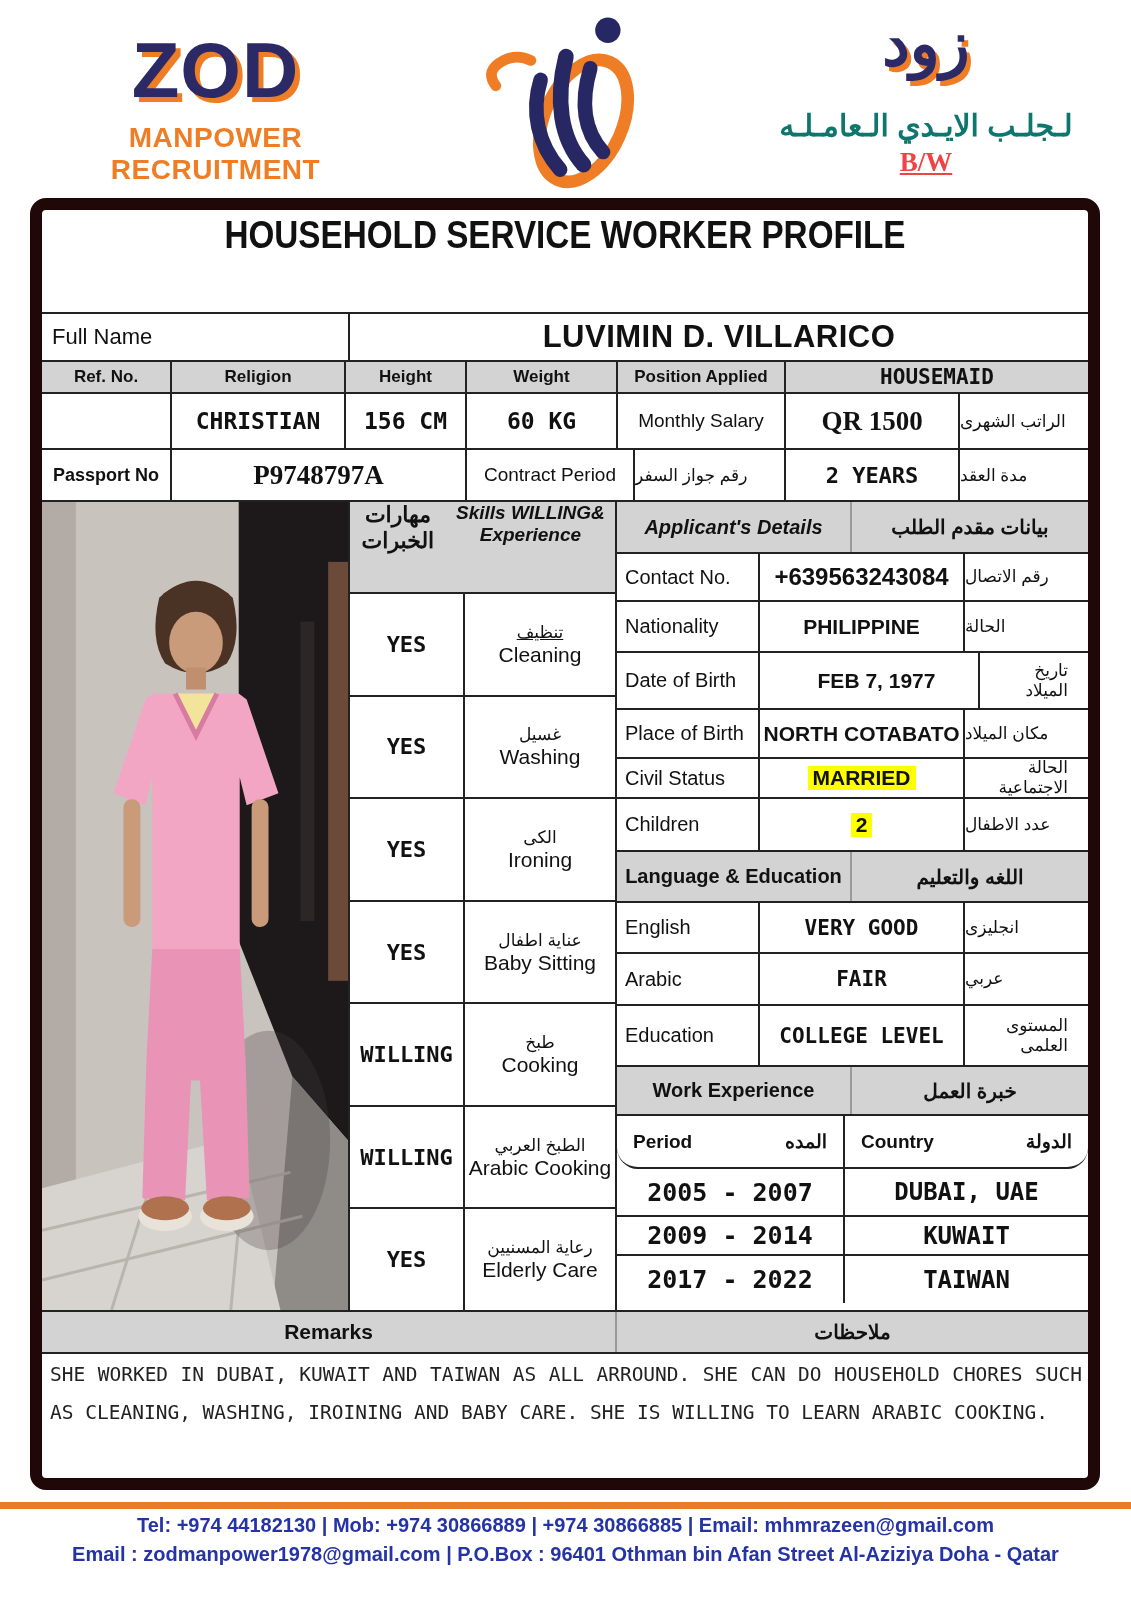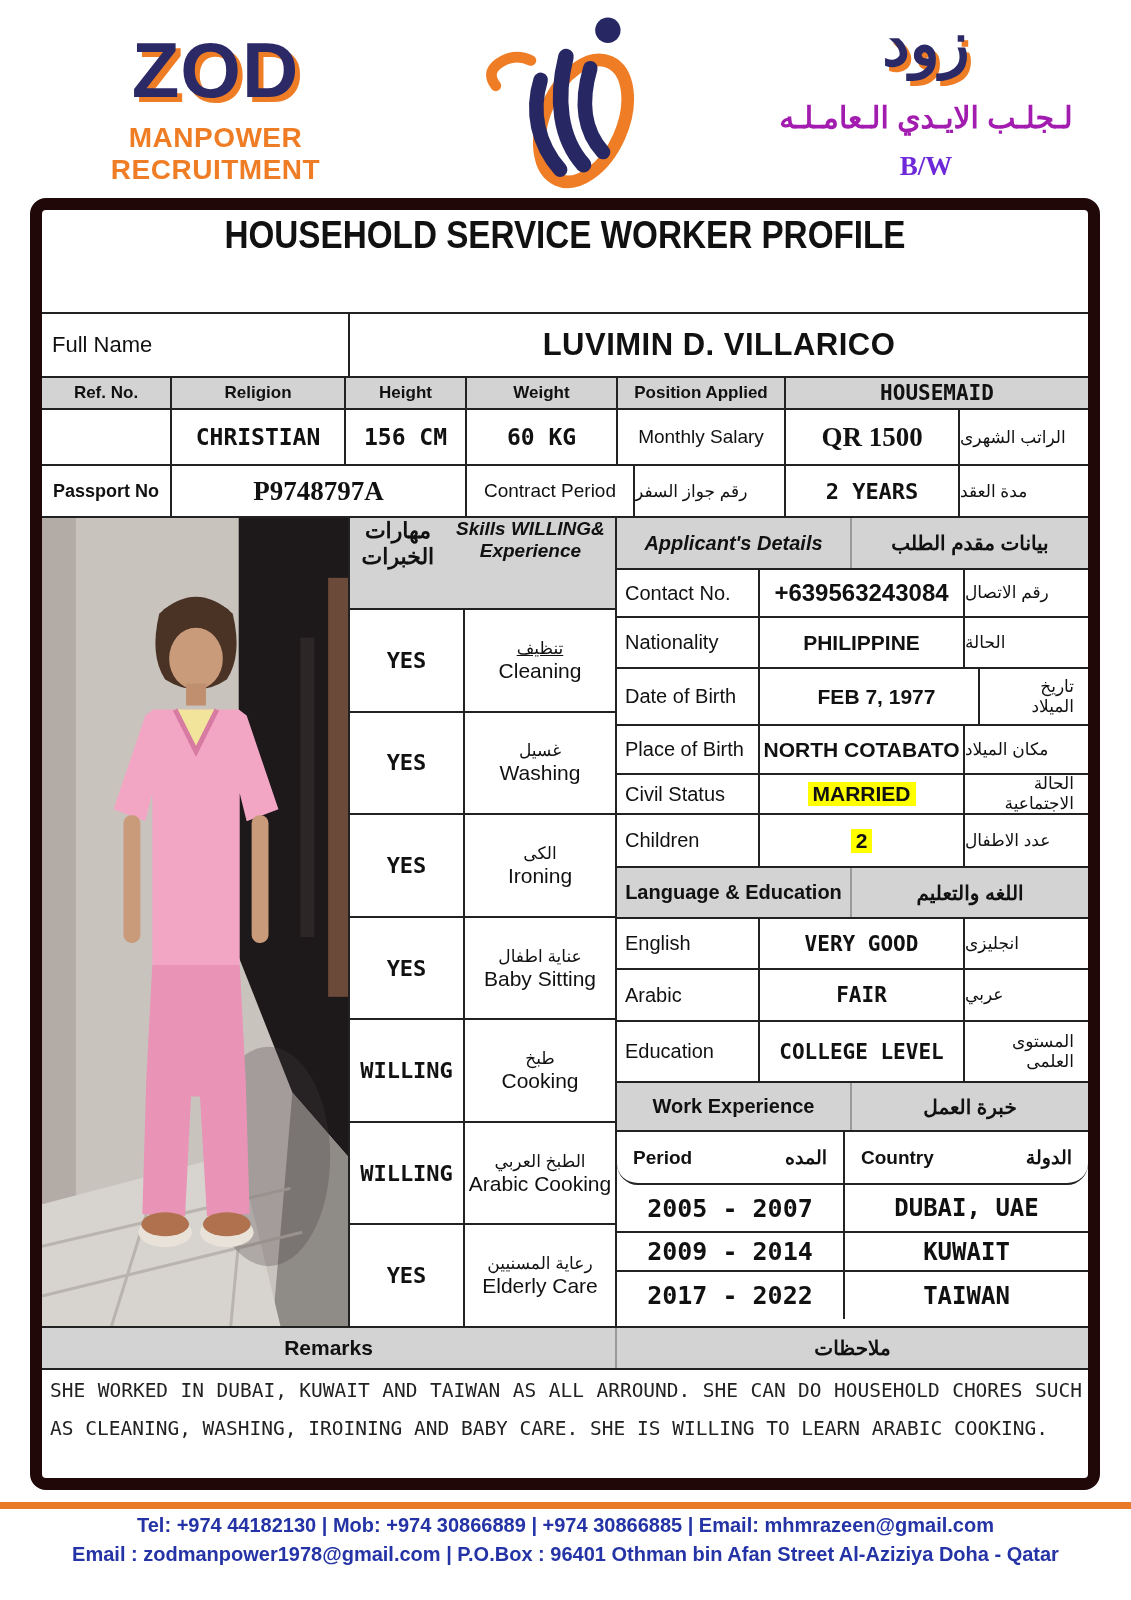--- a/index.html
+++ b/index.html
@@ -7,32 +7,32 @@
   body { font-family:"Liberation Sans", sans-serif; color:#111; width:1131px; height:1600px; position:relative; }
 
   
   .top { position:relative; height:198px; }
   .zod { position:absolute; left:28px; top:28px; width:375px; text-align:center; }
   .zod-t { font-size:78px; line-height:84px; font-weight:bold; color:#2b2a66; text-shadow:5px 5px 0 #ef7d25; letter-spacing:1px; }
   .zod-s { margin-top:10px; font-size:28px; font-weight:bold; color:#ef7d25; letter-spacing:0.5px; }
   .clogo { position:absolute; left:470px; top:2px; width:190px; height:190px; }
   .ar-block { position:absolute; right:30px; top:8px; width:350px; text-align:center; }
   .ar-logo { font-size:62px; line-height:72px; font-weight:bold; color:#2b2a66; text-shadow:4px 5px 0 #ef7d25; }
-  .ar-tag { margin-top:20px; font-size:30px; font-weight:bold; color:#a21caf; }
-  .bw { margin-top:16px; font-family:"Liberation Serif", serif; font-size:27px; font-weight:bold; color:#6d28d9; }
+  .ar-tag { margin-top:28px; font-size:30px; font-weight:bold; color:#0f766e; }
+  .bw { margin-top:4px; font-family:"Liberation Serif", serif; font-size:27px; font-weight:bold; color:#ef4444;text-decoration:underline; }
 
   
   .doc { position:absolute; left:30px; top:198px; width:1070px; height:1292px;
          border:12px solid #200808; border-radius:16px; background:#fff; overflow:hidden; }
   .title { height:102px; text-align:center; font-size:35px; font-weight:bold;
            letter-spacing:0px; transform:scale(.95,1.12); transform-origin:top center; padding-top:2px; }
   .row { display:flex; border-top:2px solid #222; }
   .cell { border-right:2px solid #222; display:flex; align-items:center; justify-content:center; overflow:hidden; }
   .cell:last-child { border-right:none; }
-  .name-row { height:64px; }
+  .name-row { height:48px; }
   .fn { width:308px; justify-content:flex-start; padding-left:10px; font-size:22px; }
   .name-val { flex:1; font-size:31px; font-weight:bold; letter-spacing:0.5px; }
   .hdr-row { height:32px; background:#d3d3d3; font-weight:bold; font-size:17px; }
   .c0{width:130px;} .c1{width:174px;} .c2{width:121px;} .c3{width:151px;} .c4{width:168px;} .c5{width:174px;} .c6{width:128px;}
   .c56{width:302px;}
   .c12{width:295px;}
   .r1 { height:56px; } .r2 { height:52px; }
   .mono { font-family:"DejaVu Sans Mono", monospace; font-weight:bold; }
   .serifv { font-family:"Liberation Serif", serif; font-weight:bold; }
   .lab { font-size:19px; }
@@ -59,21 +59,21 @@
   .details { flex:1; display:flex; flex-direction:column; }
   .d-sec { display:flex; border-bottom:2px solid #222; background:#d3d3d3; font-weight:bold; }
   .d-sec .en { width:235px; border-right:2px solid #9a9a9a; display:flex; align-items:center; justify-content:center; font-size:20px; font-style:italic; }
   .d-sec .ar { flex:1; display:flex; align-items:center; justify-content:center; font-size:20px; direction:rtl; }
   .d-sec.plain .en { font-style:normal; }
   .d-row { display:flex; border-bottom:2px solid #222; }
   .d-row:last-child { border-bottom:none; }
   .d-lab { width:143px; border-right:2px solid #222; display:flex; align-items:center; padding-left:8px; font-size:20px; }
   .d-val { width:205px; border-right:2px solid #222; display:flex; align-items:center; justify-content:center; font-weight:bold; font-size:21px; }
   .d-val.mono { font-weight:bold; }
-  .d-ar { flex:1; display:flex; align-items:center; justify-content:flex-end; padding-right:14px; font-size:17px; direction:rtl; text-align:right; line-height:1.15; }
+  .d-ar { flex:1; display:flex; align-items:center; justify-content:flex-end; padding-right:20px; font-size:17px; direction:rtl; text-align:right; line-height:1.15; }
   .hl { background:#ffff00; padding:0 5px; }
   .we-hdr { display:flex; border-bottom:2px solid #222; font-weight:bold;border-radius:21px; }
   .we-hdr .p { width:228px; border-right:2px solid #222; display:flex; align-items:center; justify-content:space-between; padding:0 16px; font-size:19px; }
   .we-hdr .c { flex:1; display:flex; align-items:center; justify-content:space-between; padding:0 16px; font-size:19px; }
   .we-row { display:flex; border-bottom:2px solid #222; }
   .we-row:last-child { border-bottom:none; }
   .we-p { width:228px; border-right:2px solid #222; display:flex; align-items:center; justify-content:center; font-size:25px; }
   .we-c { flex:1; display:flex; align-items:center; justify-content:center; font-size:24px; }
 
   

